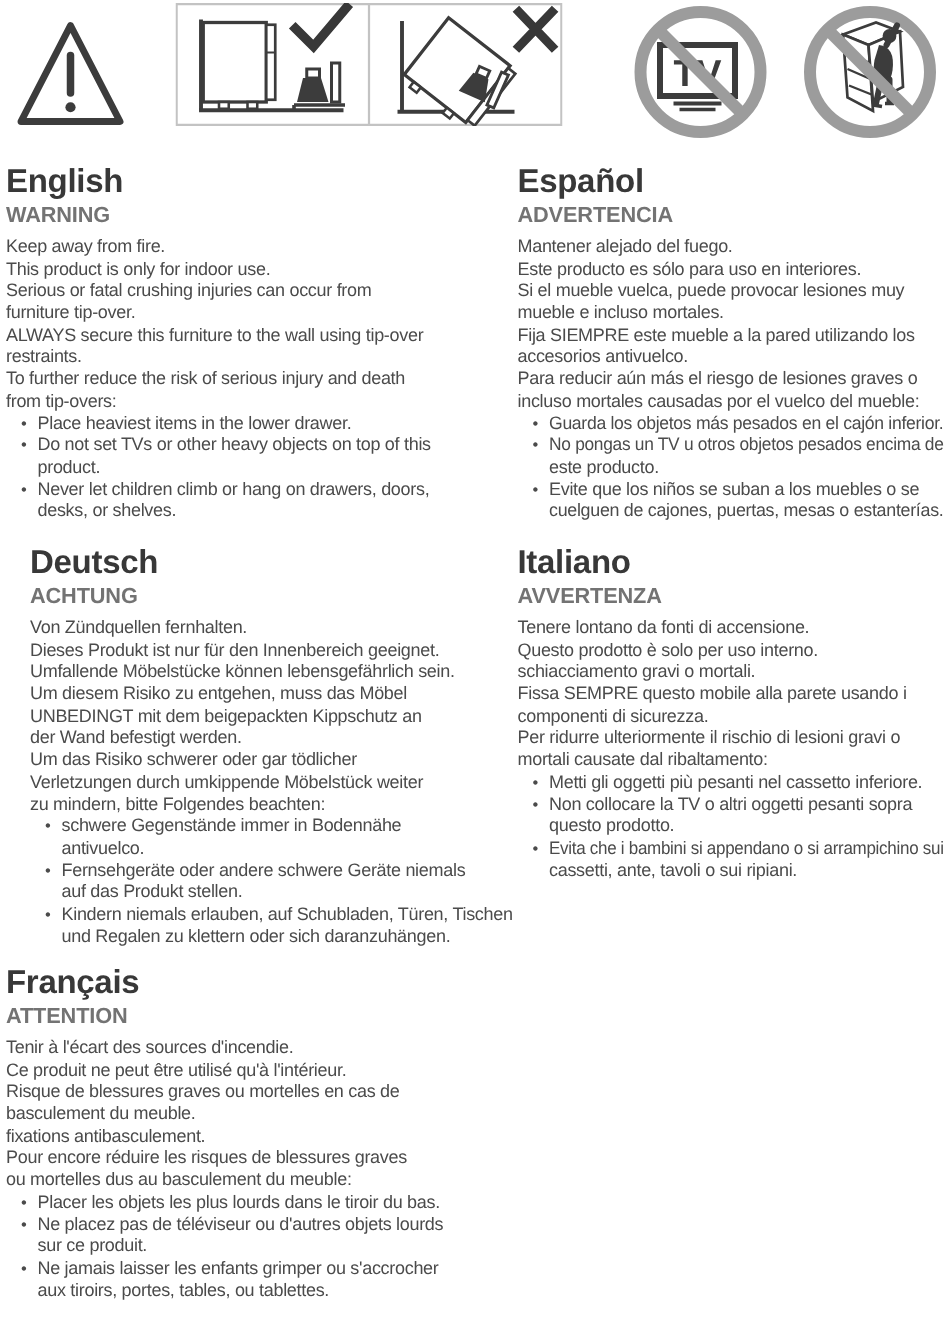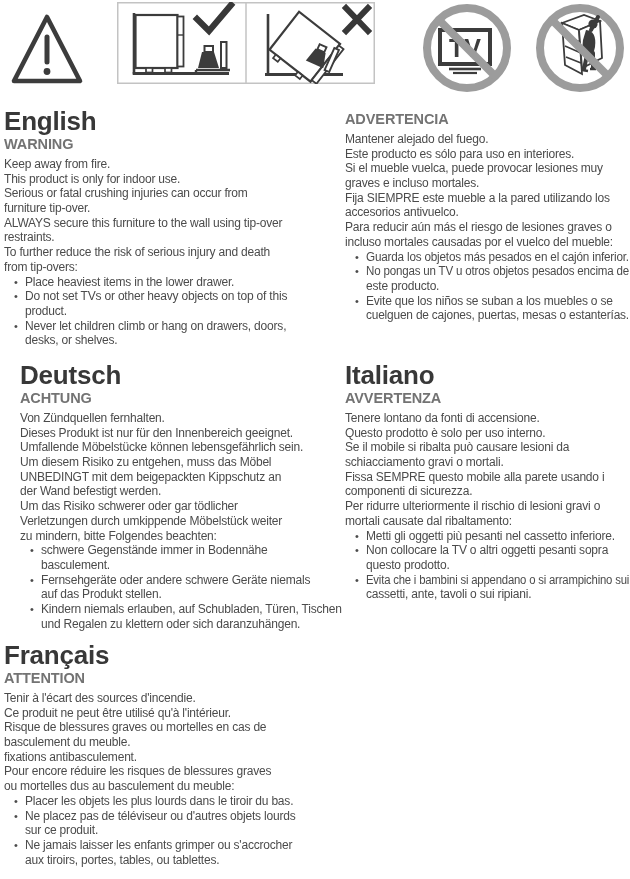--- a/index.html
+++ b/index.html
@@ -15,21 +15,21 @@
   .icon-no-climb{left:534px;top:2px;width:92px;height:92px;}
 
   .section{position:absolute;}
   .sec-english {left:4px;  top:110px;width:338px;}
   .sec-espanol {left:345px;top:110px;width:284px;}
   .sec-deutsch {left:20px;  top:364px;width:338px;}
   .sec-italiano{left:345px;top:364px;width:284px;}
   .sec-francais{left:4px;  top:644px;width:338px;}
 
   .sec-title{
-    font-size:26px;font-weight:700;color:#383838;
+    font-size:22px;font-weight:700;color:#383838;
     line-height:22px;margin:0 0 3px 0;letter-spacing:-0.2px;
   }
   .sec-warning{
     font-size:14.5px;font-weight:700;color:#737373;
     line-height:18px;margin:0 0 4px 0;letter-spacing:-0.1px;
   }
   .sec-body{font-size:12px;color:#4b4b4b;letter-spacing:-0.2px;}
   .ln{height:14.7px;line-height:14.7px;white-space:nowrap;}
   .ln-text{display:inline-block;white-space:nowrap;}
   .bullet-first{padding-left:10px;}
@@ -131,26 +131,27 @@
         <div class="ln plain"><span class="ln-text">from tip-overs:</span></div>
         <div class="ln bullet-first"><span class="marker">•</span><span class="ln-text">Place heaviest items in the lower drawer.</span></div>
         <div class="ln bullet-first"><span class="marker">•</span><span class="ln-text">Do not set TVs or other heavy objects on top of this</span></div>
         <div class="ln bullet-cont"><span class="ln-text">product.</span></div>
         <div class="ln bullet-first"><span class="marker">•</span><span class="ln-text">Never let children climb or hang on drawers, doors,</span></div>
         <div class="ln bullet-cont"><span class="ln-text">desks, or shelves.</span></div>
       </div>
   </div>
 
   <div class="section sec-espanol">
+    <div class="sec-title">Español</div>
     <div class="sec-warning">ADVERTENCIA</div>
     <div class="sec-body">
         <div class="ln plain"><span class="ln-text">Mantener alejado del fuego.</span></div>
         <div class="ln plain"><span class="ln-text">Este producto es sólo para uso en interiores.</span></div>
         <div class="ln plain"><span class="ln-text">Si el mueble vuelca, puede provocar lesiones muy</span></div>
-        <div class="ln plain"><span class="ln-text">graves e incluso mortales.</span></div>
+        <div class="ln plain"><span class="ln-text">mueble e incluso mortales.</span></div>
         <div class="ln plain"><span class="ln-text">Fija SIEMPRE este mueble a la pared utilizando los</span></div>
         <div class="ln plain"><span class="ln-text">accesorios antivuelco.</span></div>
         <div class="ln plain"><span class="ln-text">Para reducir aún más el riesgo de lesiones graves o</span></div>
         <div class="ln plain"><span class="ln-text">incluso mortales causadas por el vuelco del mueble:</span></div>
         <div class="ln bullet-first"><span class="marker">•</span><span class="ln-text" style="transform-origin: left center; transform: scaleX(0.977);">Guarda los objetos más pesados en el cajón inferior.</span></div>
         <div class="ln bullet-first"><span class="marker">•</span><span class="ln-text" style="transform-origin: left center; transform: scaleX(0.964);">No pongas un TV u otros objetos pesados encima de</span></div>
         <div class="ln bullet-cont"><span class="ln-text">este producto.</span></div>
         <div class="ln bullet-first"><span class="marker">•</span><span class="ln-text">Evite que los niños se suban a los muebles o se</span></div>
         <div class="ln bullet-cont"><span class="ln-text" style="transform-origin: left center; transform: scaleX(0.993);">cuelguen de cajones, puertas, mesas o estanterías.</span></div>
       </div>
@@ -163,35 +164,34 @@
         <div class="ln plain"><span class="ln-text">Von Zündquellen fernhalten.</span></div>
         <div class="ln plain"><span class="ln-text">Dieses Produkt ist nur für den Innenbereich geeignet.</span></div>
         <div class="ln plain"><span class="ln-text">Umfallende Möbelstücke können lebensgefährlich sein.</span></div>
         <div class="ln plain"><span class="ln-text">Um diesem Risiko zu entgehen, muss das Möbel</span></div>
         <div class="ln plain"><span class="ln-text">UNBEDINGT mit dem beigepackten Kippschutz an</span></div>
         <div class="ln plain"><span class="ln-text">der Wand befestigt werden.</span></div>
         <div class="ln plain"><span class="ln-text">Um das Risiko schwerer oder gar tödlicher</span></div>
         <div class="ln plain"><span class="ln-text">Verletzungen durch umkippende Möbelstück weiter</span></div>
         <div class="ln plain"><span class="ln-text">zu mindern, bitte Folgendes beachten:</span></div>
         <div class="ln bullet-first"><span class="marker">•</span><span class="ln-text">schwere Gegenstände immer in Bodennähe</span></div>
-        <div class="ln bullet-cont"><span class="ln-text">basculement.</span></div>
+        <div class="ln bullet-cont"><span class="ln-text">antivuelco.</span></div>
         <div class="ln bullet-first"><span class="marker">•</span><span class="ln-text">Fernsehgeräte oder andere schwere Geräte niemals</span></div>
         <div class="ln bullet-cont"><span class="ln-text">auf das Produkt stellen.</span></div>
         <div class="ln bullet-first"><span class="marker">•</span><span class="ln-text">Kindern niemals erlauben, auf Schubladen, Türen, Tischen</span></div>
         <div class="ln bullet-cont"><span class="ln-text">und Regalen zu klettern oder sich daranzuhängen.</span></div>
       </div>
   </div>
 
   <div class="section sec-italiano">
     <div class="sec-title">Italiano</div>
     <div class="sec-warning">AVVERTENZA</div>
     <div class="sec-body">
         <div class="ln plain"><span class="ln-text">Tenere lontano da fonti di accensione.</span></div>
         <div class="ln plain"><span class="ln-text">Questo prodotto è solo per uso interno.</span></div>
-        <div class="ln plain"><span class="ln-text">Se il mobile si ribalta può causare lesioni da</span></div>
         <div class="ln plain"><span class="ln-text">schiacciamento gravi o mortali.</span></div>
         <div class="ln plain"><span class="ln-text">Fissa SEMPRE questo mobile alla parete usando i</span></div>
         <div class="ln plain"><span class="ln-text">componenti di sicurezza.</span></div>
         <div class="ln plain"><span class="ln-text">Per ridurre ulteriormente il rischio di lesioni gravi o</span></div>
         <div class="ln plain"><span class="ln-text">mortali causate dal ribaltamento:</span></div>
         <div class="ln bullet-first"><span class="marker">•</span><span class="ln-text">Metti gli oggetti più pesanti nel cassetto inferiore.</span></div>
         <div class="ln bullet-first"><span class="marker">•</span><span class="ln-text">Non collocare la TV o altri oggetti pesanti sopra</span></div>
         <div class="ln bullet-cont"><span class="ln-text">questo prodotto.</span></div>
         <div class="ln bullet-first"><span class="marker">•</span><span class="ln-text" style="transform-origin: left center; transform: scaleX(0.944);">Evita che i bambini si appendano o si arrampichino sui</span></div>
         <div class="ln bullet-cont"><span class="ln-text">cassetti, ante, tavoli o sui ripiani.</span></div>

